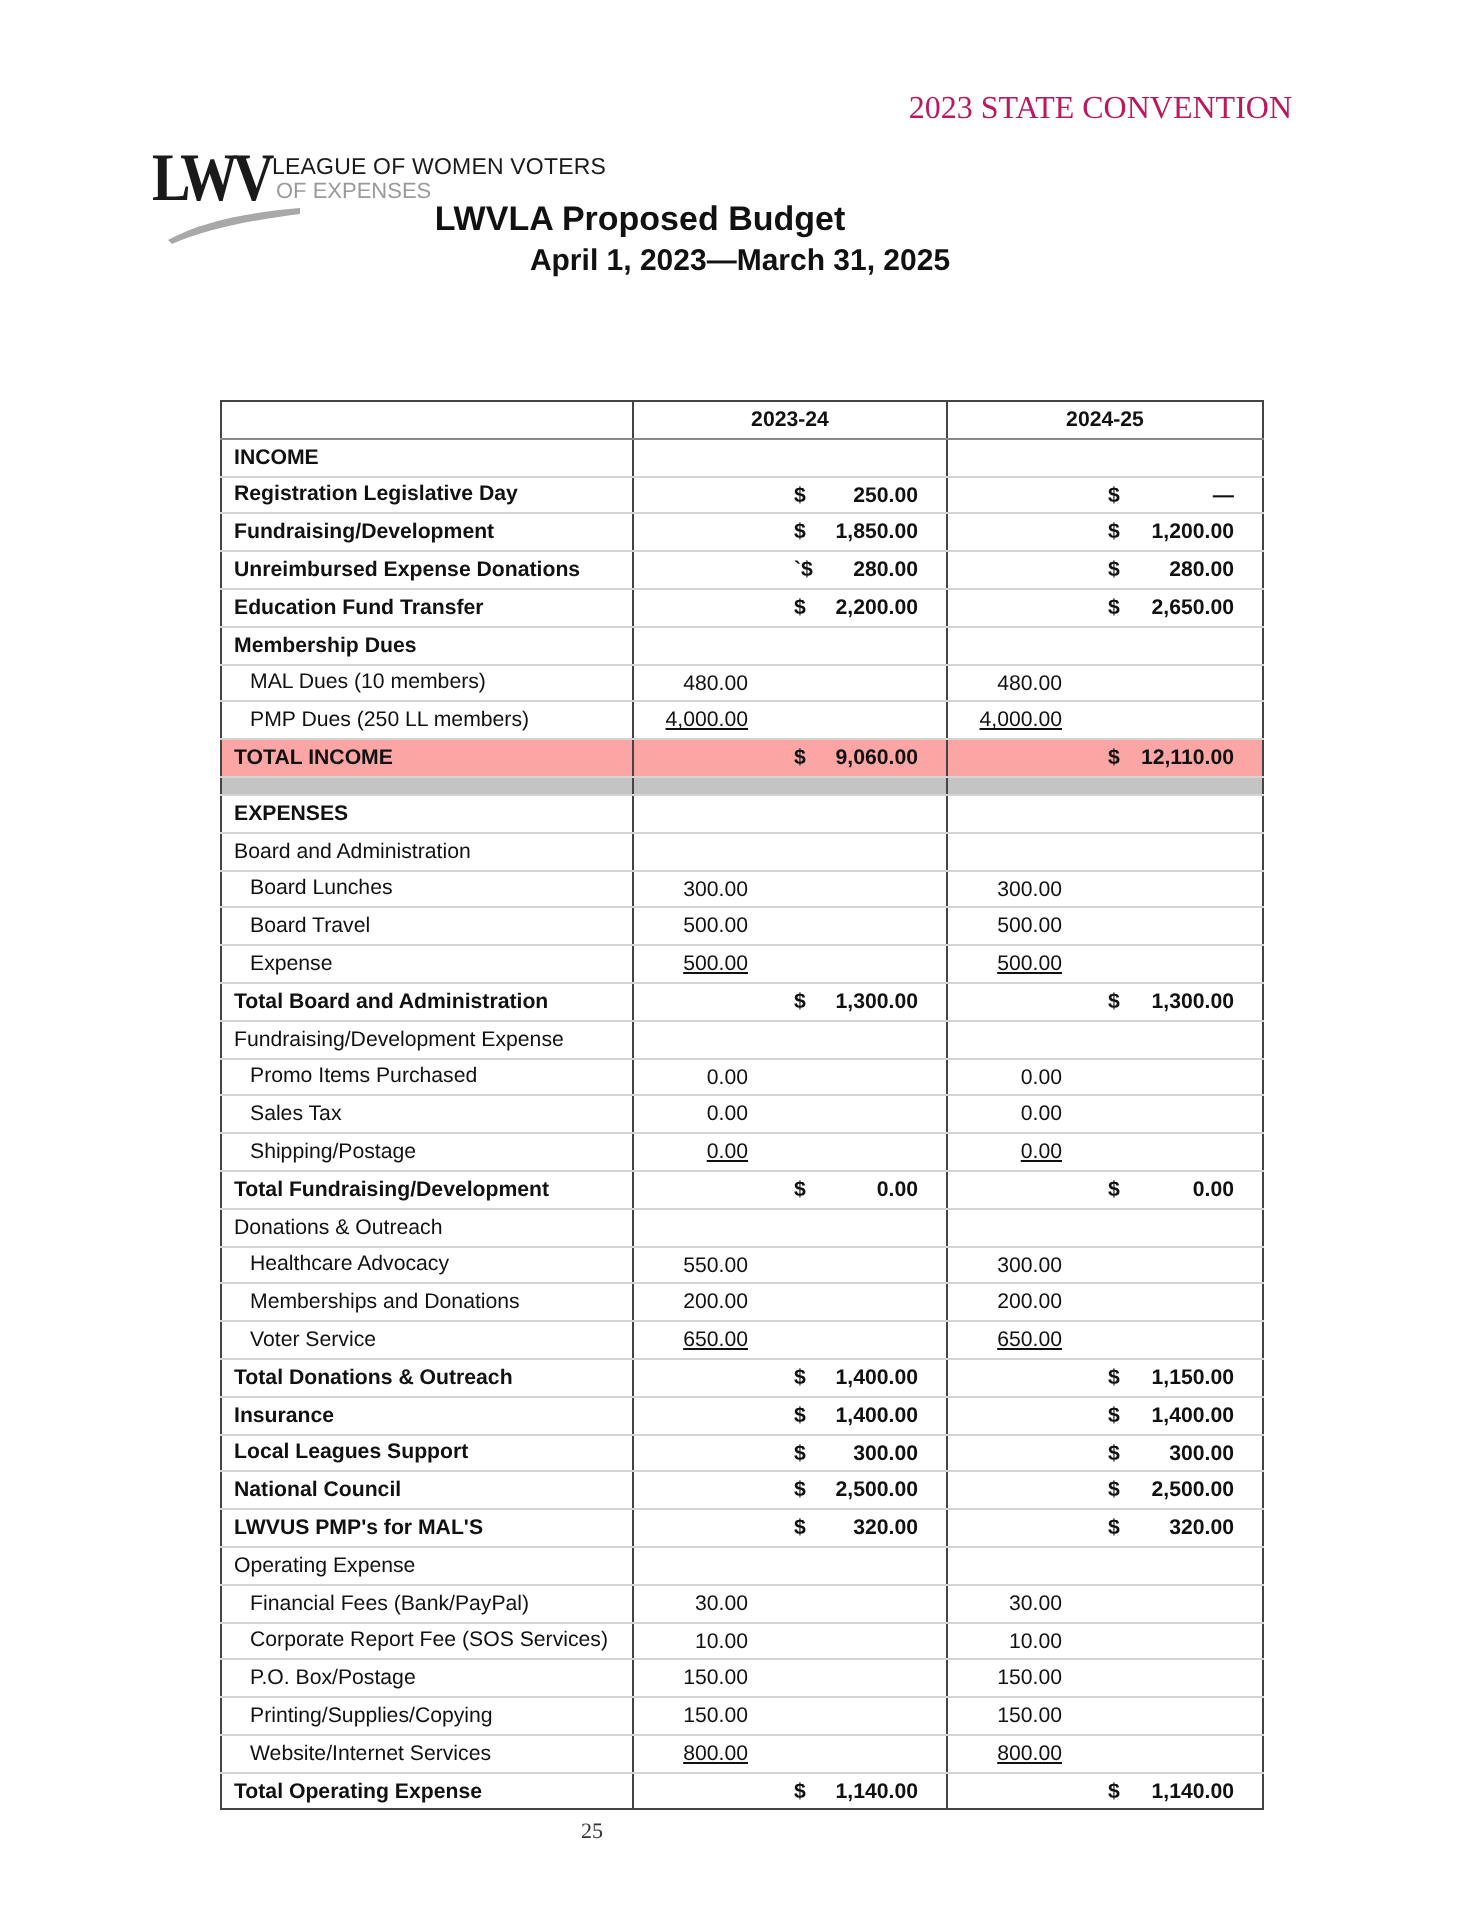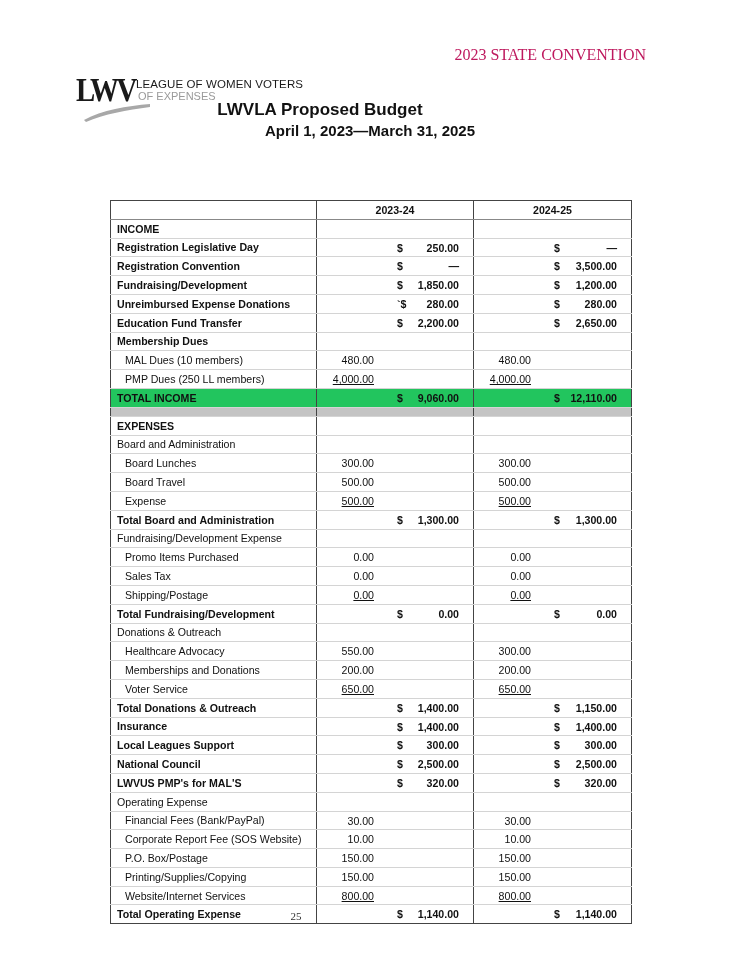--- a/index.html
+++ b/index.html
@@ -20,21 +20,21 @@
   table.budget tr:last-child td { border-bottom:1px solid #444; }
   col.c-label { width:206px; } col.c-y1 { width:157px; } col.c-y2 { width:158px; }
   .lbl { padding-left:6px !important; }
   .lbl.indent { padding-left:14px !important; }
   .bold { font-weight:bold; }
   .cellwrap { position:relative; height:17.8px; }
   .sub { position:absolute; left:12px; top:3px; width:45px; text-align:right; }
   .sub.ul { text-decoration:underline; }
   .dollar { position:absolute; left:80px; top:3px; font-weight:bold; }
   .amt { position:absolute; right:14px; top:3px; font-weight:bold; text-align:right; }
-  tr.total-income td { background:#22c55e; }
+  tr.total-income td { background:#fca5a5; }
   tr.spacer td { background:#c4c4c4; height:8px; }
   tr.spacer .cellwrap { height:8px; }
 </style>
 </head>
 <body>
 
 <div class="logo">
   <div class="logo-lwv">LWV</div>
   <svg class="logo-swoosh" viewBox="0 0 70 20">
     <path d="M2 18 C 20 8, 45 4, 68 2 L 68 5 C 45 8, 22 12, 4 20 Z" fill="#a8a8a8"></path>
@@ -77,35 +77,20 @@
           </div>
         </td>
         <td>
           <div class="cellwrap">
             <span class="dollar">$</span>
             <span class="amt">—</span>
           </div>
         </td>
       </tr>
       <tr>
-        <td class="lbl bold">Registration Convention</td>
-        <td>
-          <div class="cellwrap">
-            <span class="dollar">$</span>
-            <span class="amt">—</span>
-          </div>
-        </td>
-        <td>
-          <div class="cellwrap">
-            <span class="dollar">$</span>
-            <span class="amt">3,500.00</span>
-          </div>
-        </td>
-      </tr>
-      <tr>
         <td class="lbl bold">Fundraising/Development</td>
         <td>
           <div class="cellwrap">
             <span class="dollar">$</span>
             <span class="amt">1,850.00</span>
           </div>
         </td>
         <td>
           <div class="cellwrap">
             <span class="dollar">$</span>
@@ -476,21 +461,21 @@
             <span class="sub">30.00</span>
           </div>
         </td>
         <td>
           <div class="cellwrap">
             <span class="sub">30.00</span>
           </div>
         </td>
       </tr>
       <tr>
-        <td class="lbl indent">Corporate Report Fee (SOS Website)</td>
+        <td class="lbl indent">Corporate Report Fee (SOS Services)</td>
         <td>
           <div class="cellwrap">
             <span class="sub">10.00</span>
           </div>
         </td>
         <td>
           <div class="cellwrap">
             <span class="sub">10.00</span>
           </div>
         </td>

